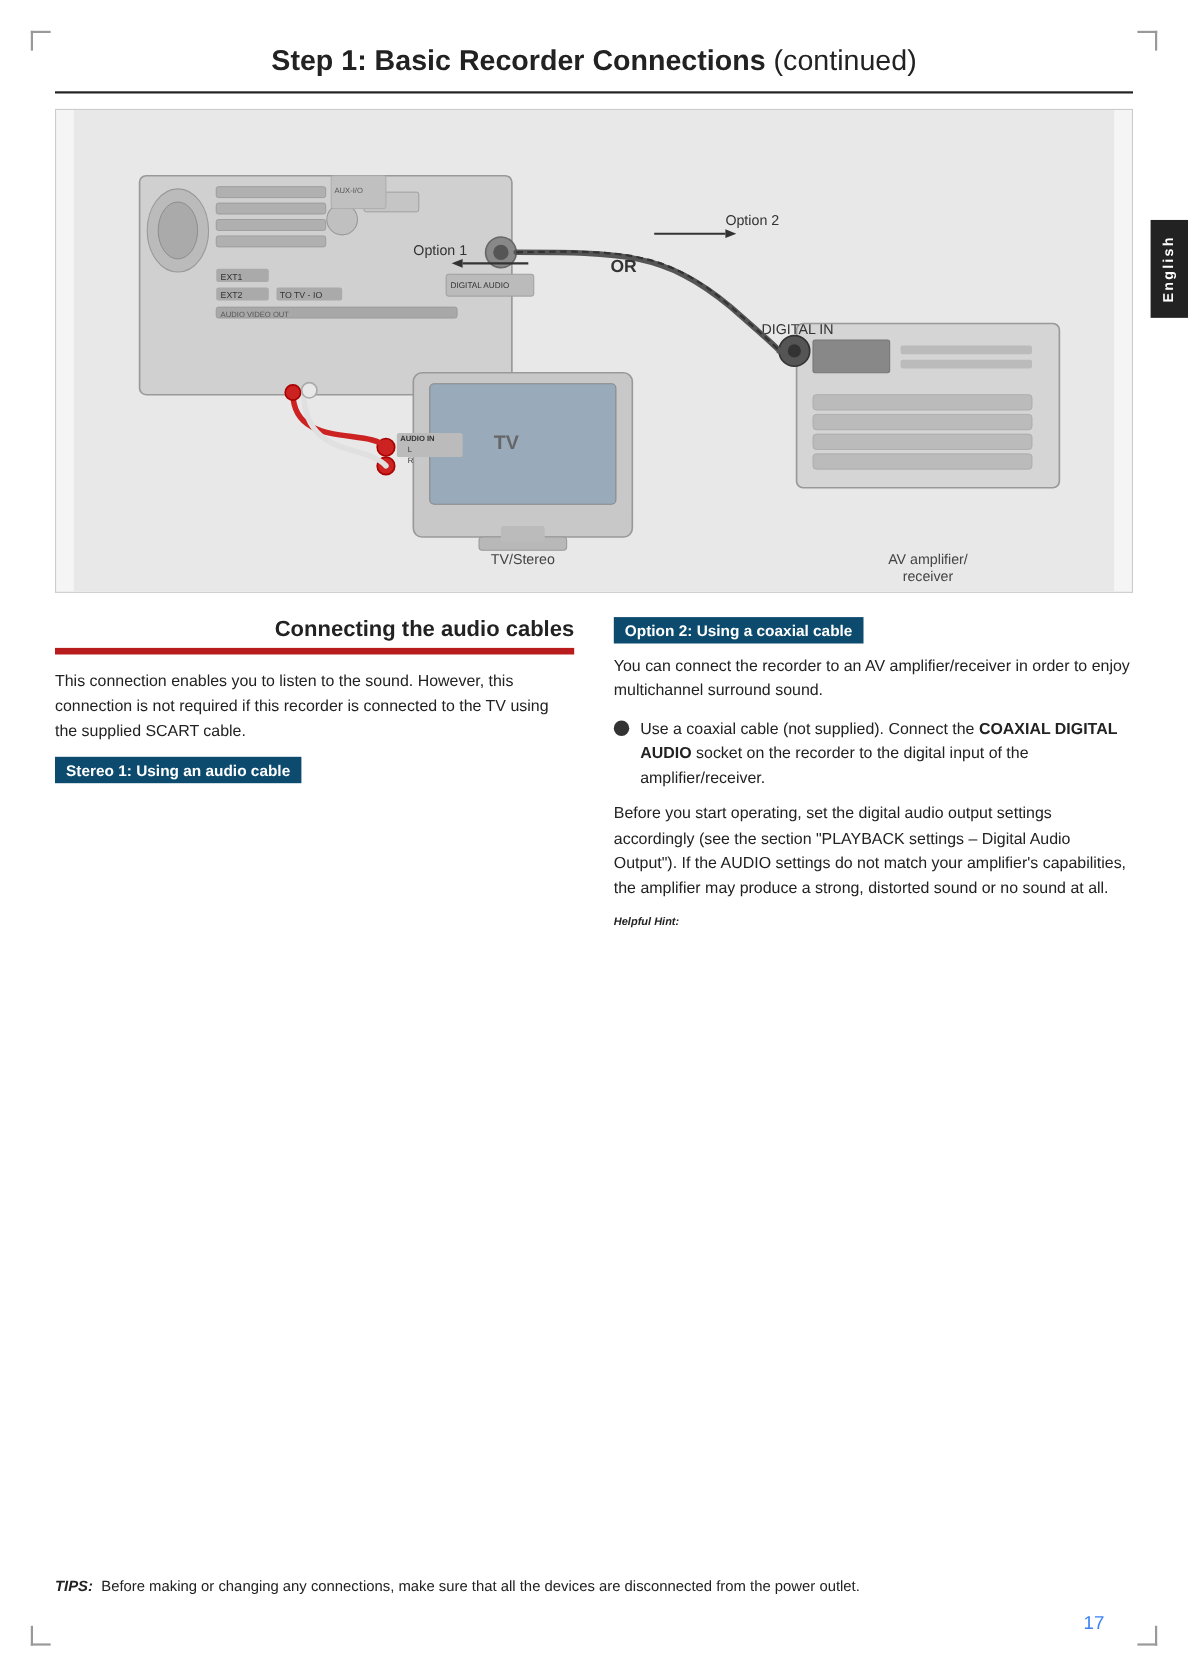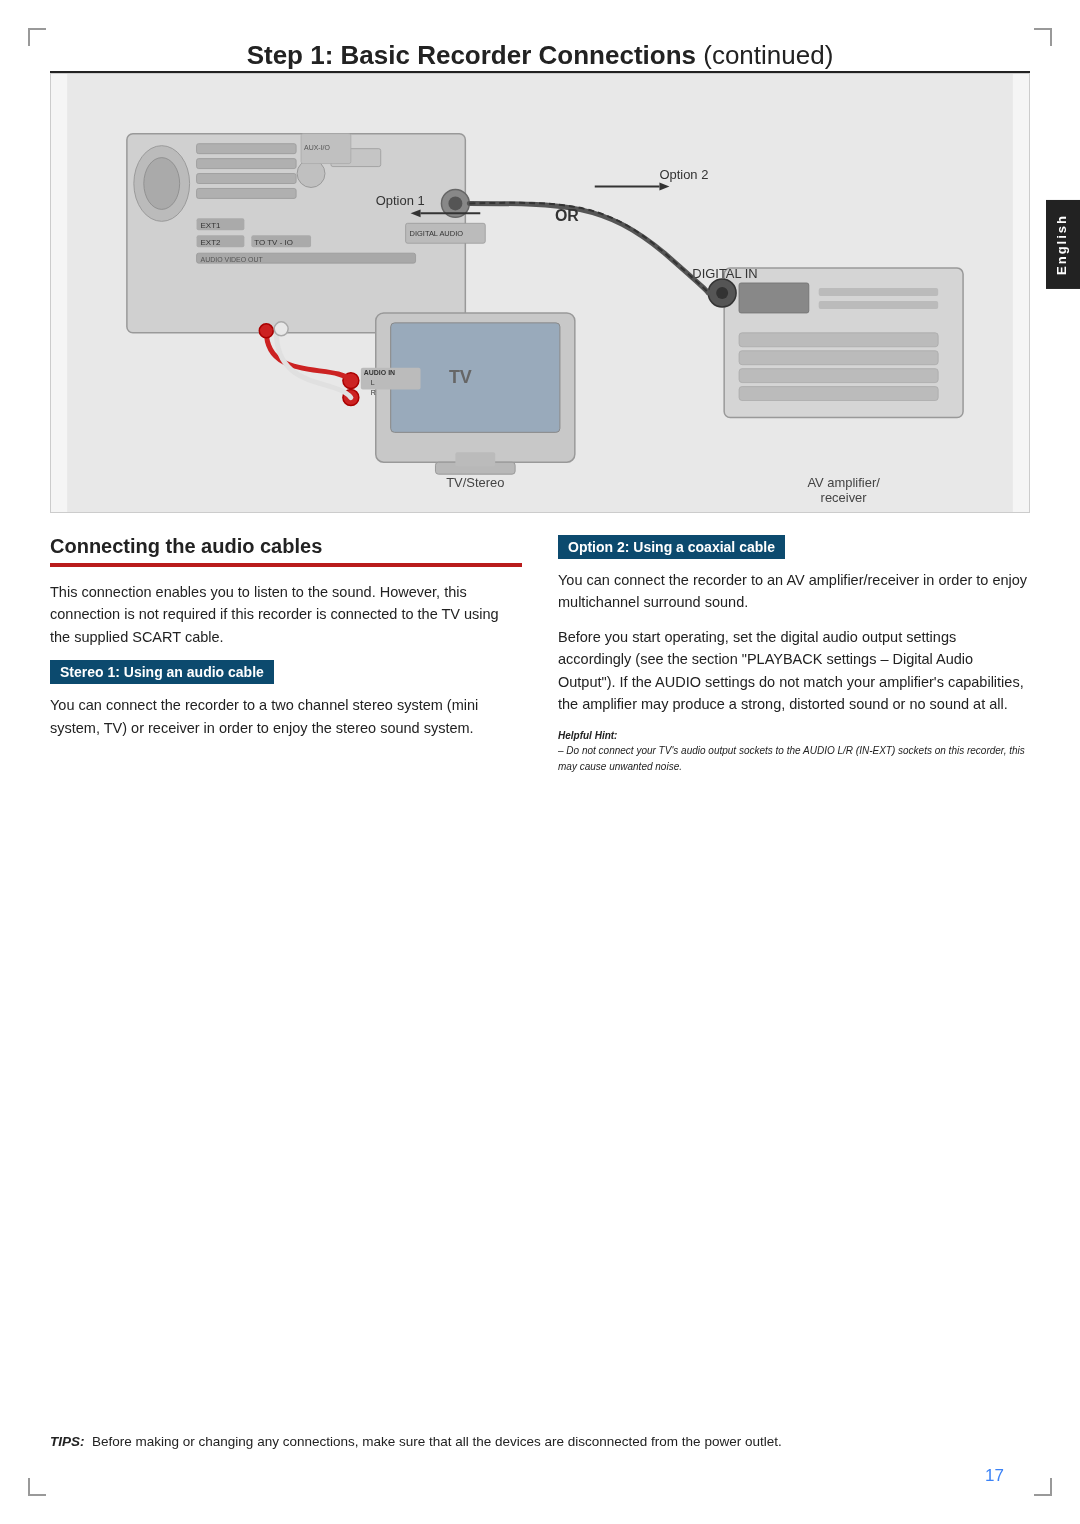--- a/index.html
+++ b/index.html
@@ -63,22 +63,22 @@
       padding: 40px 0 60px 0;
     }
 
     
     .page-title {
       text-align: center;
       font-size: 26px;
       font-weight: bold;
       color: #222;
       border-bottom: 2px solid #222;
-      padding-bottom: 0;
-      margin-bottom: 0;
+      padding-bottom: 12px;
+      margin-bottom: 14px;
     }
     .page-title span.continued {
       font-weight: normal;
     }
 
     
     .diagram-area {
       border: 1px solid #ccc;
       background: #f5f5f5;
       margin-bottom: 22px;
@@ -100,23 +100,24 @@
     .col-right {
       flex: 1;
       min-width: 0;
     }
 
     
     .section-heading {
       font-size: 20px;
       font-weight: bold;
       color: #222;
-      border-bottom: 4px solid #b91c1c;
+      border-bottom: 6px solid #b91c1c;
       padding-bottom: 5px;
       margin-bottom: 14px;
+      text-align: right;
     }
 
     
     .option-box {
       background: #0c4a6e;
       color: #fff;
       font-weight: bold;
       font-size: 14px;
       padding: 4px 10px;
       margin-bottom: 10px;
@@ -307,35 +308,39 @@
 
   <div class="two-col">
 
     <div class="col-left">
       <div class="section-heading">Connecting the audio cables</div>
       
       <p class="body-text">This connection enables you to listen to the sound. However, this connection is not required if this recorder is connected to the TV using the supplied SCART cable.</p>
 
       <div class="option-box">Stereo 1: Using an audio cable</div>
 
-      <p class="body-text">You can connect the recorder to a two channel stereo system (mini system, TV) or receiver in order to enjoy the stereo sound system.</p>
 
     </div>
 
     <div class="col-right">
       <div class="option-box">Option 2: Using a coaxial cable</div>
 
       <p class="body-text">You can connect the recorder to an AV amplifier/receiver in order to enjoy multichannel surround sound.</p>
 
+      <div class="bullet-item">
+        <div class="bullet-dot"></div>
+        <div>
+          Use a coaxial cable (not supplied). Connect the <strong>COAXIAL DIGITAL AUDIO</strong> socket on the recorder to the digital input of the amplifier/receiver.
+        </div>
+      </div>
 
       <p class="body-text">Before you start operating, set the digital audio output settings accordingly (see the section "PLAYBACK settings – Digital Audio Output"). If the AUDIO settings do not match your amplifier's capabilities, the amplifier may produce a strong, distorted sound or no sound at all.</p>
 
       <div class="helpful-hint">
         <span class="hint-title">Helpful Hint:</span><br>
-        <span>– Do not connect your TV's audio output sockets to the AUDIO L/R (IN-EXT) sockets on this recorder, this may cause unwanted noise.</span>
       </div>
     </div>
   </div>
 </div>
 
 <div class="tips-box">
   <strong>TIPS:</strong>
   &nbsp;<span>Before making or changing any connections, make sure that all the devices are disconnected from the power outlet.</span>
 </div>
 

